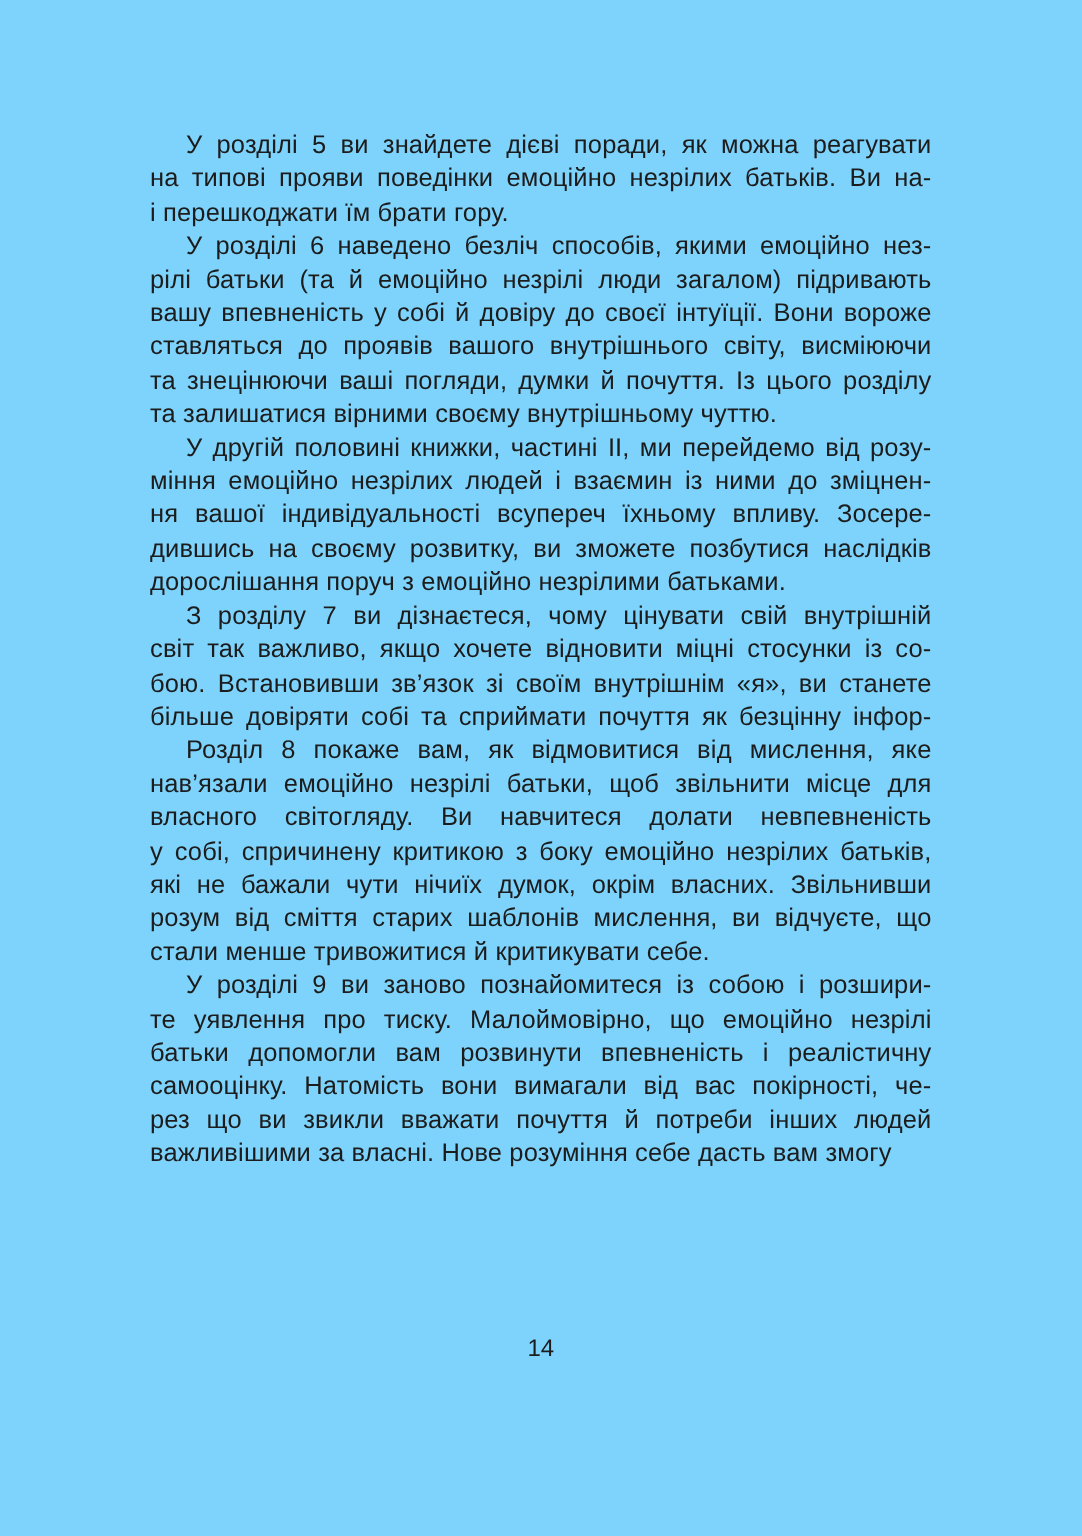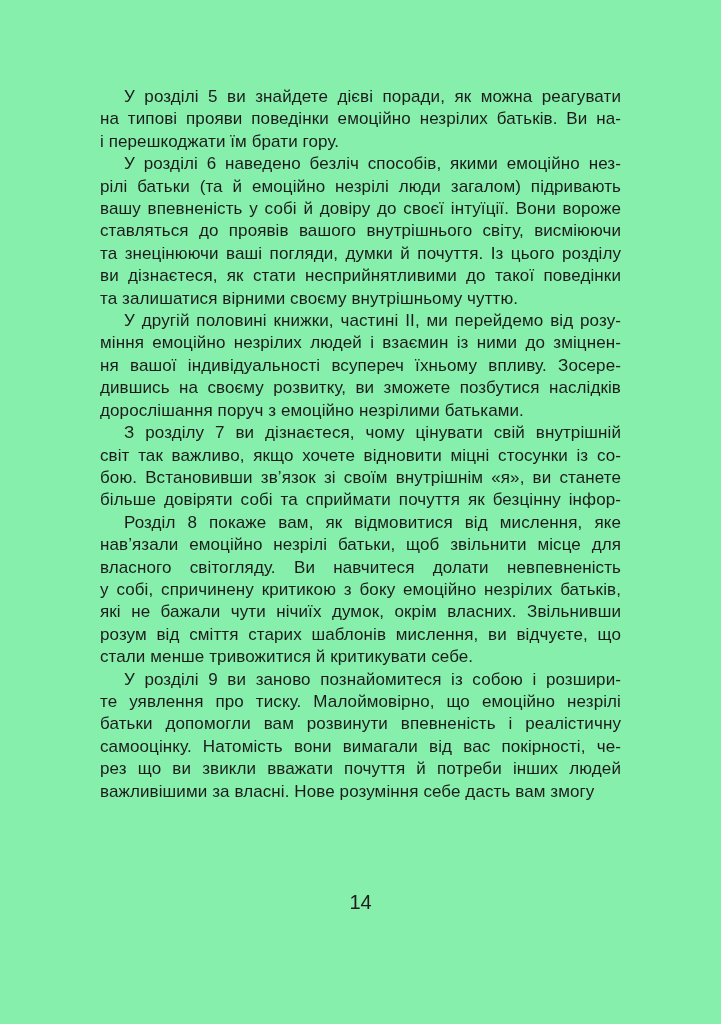--- a/index.html
+++ b/index.html
@@ -4,21 +4,21 @@
 <style>
   html, body {
     margin: 0;
     padding: 0;
     background: #ffffff;
   }
   .book-page {
     position: relative;
     width: 721px;
     height: 1024px;
-    background: #86efac;
+    background: #7dd3fc;
     font-family: "Liberation Sans", sans-serif;
     color: #1c1c1c;
     overflow: hidden;
   }
   .text-block {
     position: absolute;
     left: 100px;
     top: 86px;
     width: 521px;
     font-size: 17px;
@@ -39,41 +39,40 @@
   }
   .line.first {
     text-indent: 24px;
   }
   .page-number {
     position: absolute;
     top: 891px;
     left: 0;
     width: 100%;
     text-align: center;
-    font-size: 20px;
+    font-size: 16px;
     color: #1c1c1c;
   }
 </style>
 </head>
 <body>
 
 <div class="book-page">
   <div class="text-block" id="text-block">
       <div class="para">
         <div class="line first just">У розділі 5 ви знайдете дієві поради, як можна реагувати</div>
         <div class="line just">на типові прояви поведінки емоційно незрілих батьків. Ви на-</div>
         <div class="line">і перешкоджати їм брати гору.</div>
       </div>
       <div class="para">
         <div class="line first just">У розділі 6 наведено безліч способів, якими емоційно нез-</div>
         <div class="line just">рілі батьки (та й емоційно незрілі люди загалом) підривають</div>
         <div class="line just">вашу впевненість у собі й довіру до своєї інтуїції. Вони вороже</div>
         <div class="line just">ставляться до проявів вашого внутрішнього світу, висміюючи</div>
         <div class="line just">та знецінюючи ваші погляди, думки й почуття. Із цього розділу</div>
-        <div class="line just">ви дізнаєтеся, як стати несприйнятливими до такої поведінки</div>
         <div class="line">та залишатися вірними своєму внутрішньому чуттю.</div>
       </div>
       <div class="para">
         <div class="line first just">У другій половині книжки, частині II, ми перейдемо від розу-</div>
         <div class="line just">міння емоційно незрілих людей і взаємин із ними до зміцнен-</div>
         <div class="line just">ня вашої індивідуальності всупереч їхньому впливу. Зосере-</div>
         <div class="line just">дившись на своєму розвитку, ви зможете позбутися наслідків</div>
         <div class="line">дорослішання поруч з емоційно незрілими батьками.</div>
       </div>
       <div class="para">

